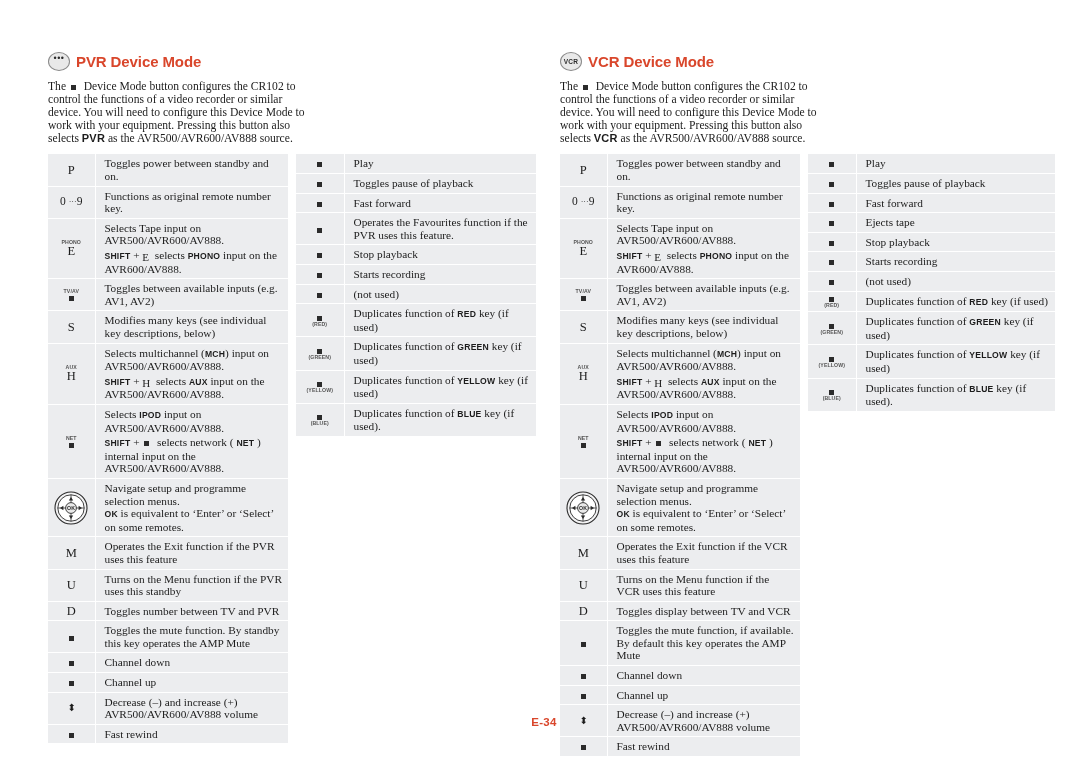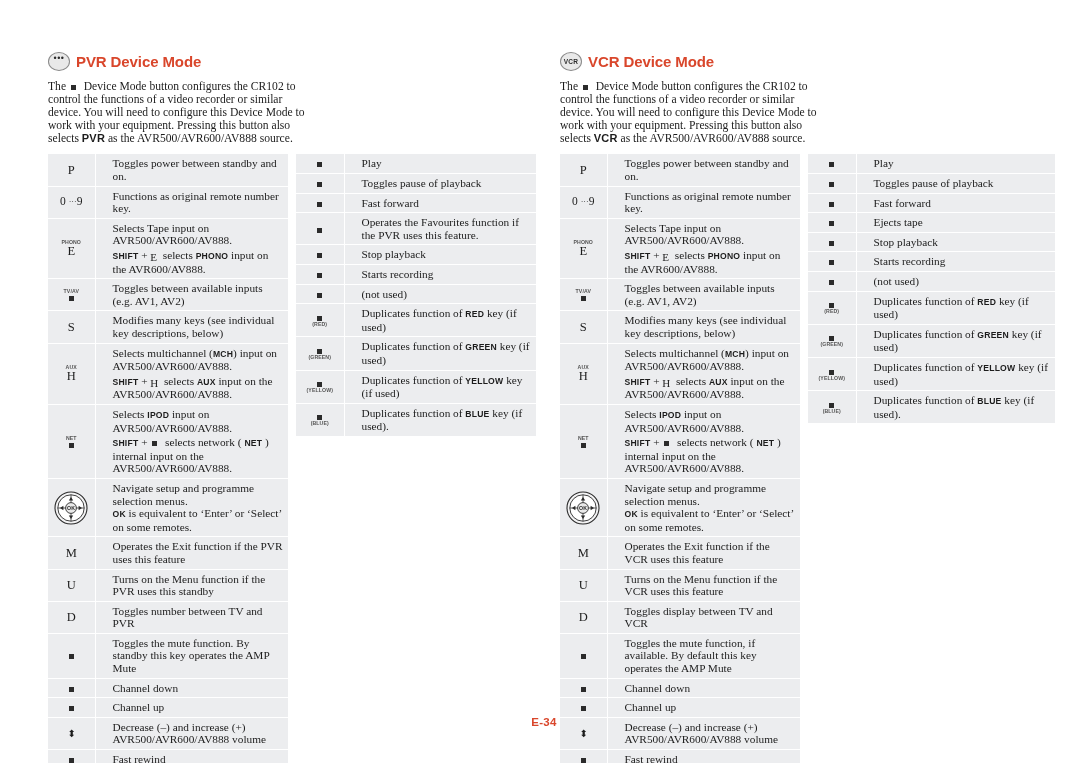--- a/index.html
+++ b/index.html
@@ -104,21 +104,21 @@
     width: 46px;
     text-align: center;
     border-right: 1.4px solid #ffffff;
     padding: 3px 2px;
     font-family: "Liberation Serif", serif;
     font-size: 12px;
   }
   .tbl-main td.keycell { width: 47px; }
   .tbl-aux-l td.keycell, .tbl-aux-r td.keycell { width: 48px; }
 
-  .tbl td.desc { padding-left: 17px; }
+  .tbl td.desc { padding-left: 9px; }
 
   
   .k-letter { font-size: 12.5px; font-family: "Liberation Serif", serif; }
   .k-tiny {
     display: block;
     font-family: "Liberation Sans", sans-serif;
     font-size: 5.2px;
     font-weight: bold;
     letter-spacing: .1px;
     color: #555;

